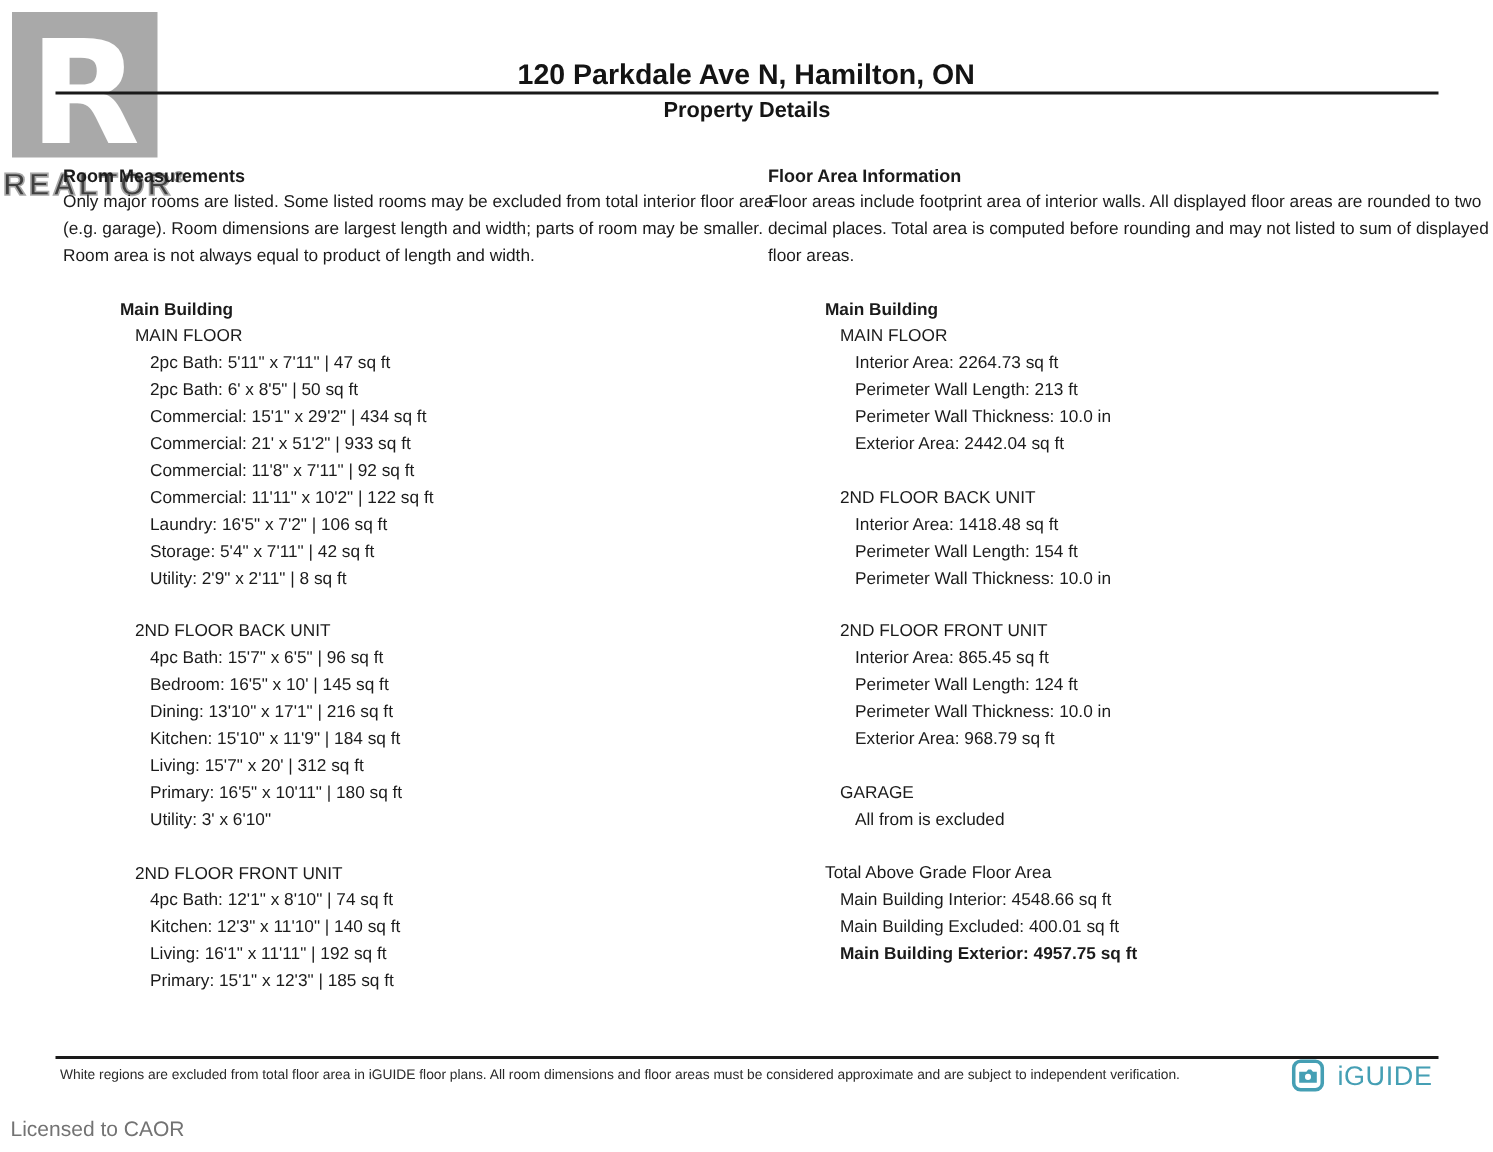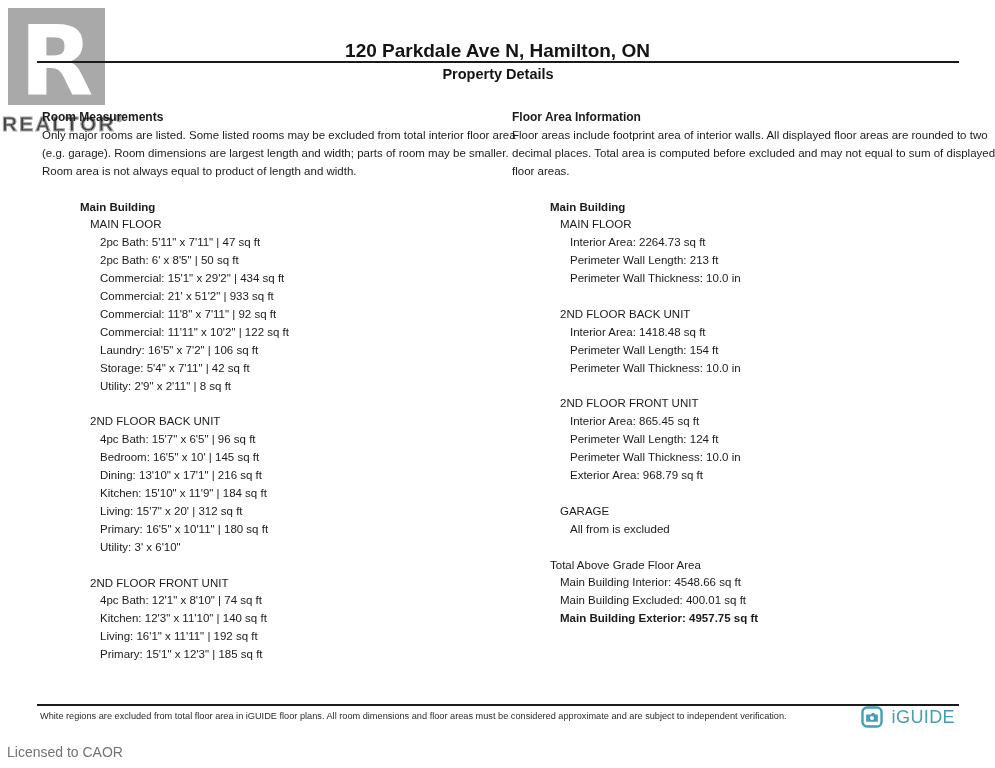--- a/index.html
+++ b/index.html
@@ -168,32 +168,33 @@
           <div class="item">Primary: 15'1" x 12'3" | 185 sq ft</div>
         </div>
     </div>
   </div>
 
   <div class="col col-right">
     <div class="col-heading">Floor Area Information</div>
     <div>
 
     <div class="desc-line">Floor areas include footprint area of interior walls. All displayed floor areas are rounded to two</div>
-        <div class="desc-line">decimal places. Total area is computed before excluded and may not equal to sum of displayed</div>
+        <div class="desc-line">decimal places. Total area is computed before rounding and may not listed to sum of displayed</div>
         <div class="desc-line">floor areas.</div>
       </div>
     <div class="building gap">Main Building</div>
 
     <div>
       <div class="floor-name">MAIN FLOOR</div>
       <div>
 
       <div class="item">Interior Area: 2264.73 sq ft</div>
           <div class="item">Perimeter Wall Length: 213 ft</div>
           <div class="item">Perimeter Wall Thickness: 10.0 in</div>
+          <div class="item">Exterior Area: 2442.04 sq ft</div>
         </div>
     </div>
 
     <div class="gap">
       <div class="floor-name">2ND FLOOR BACK UNIT</div>
       <div>
 
       <div class="item">Interior Area: 1418.48 sq ft</div>
           <div class="item">Perimeter Wall Length: 154 ft</div>
           <div class="item">Perimeter Wall Thickness: 10.0 in</div>

